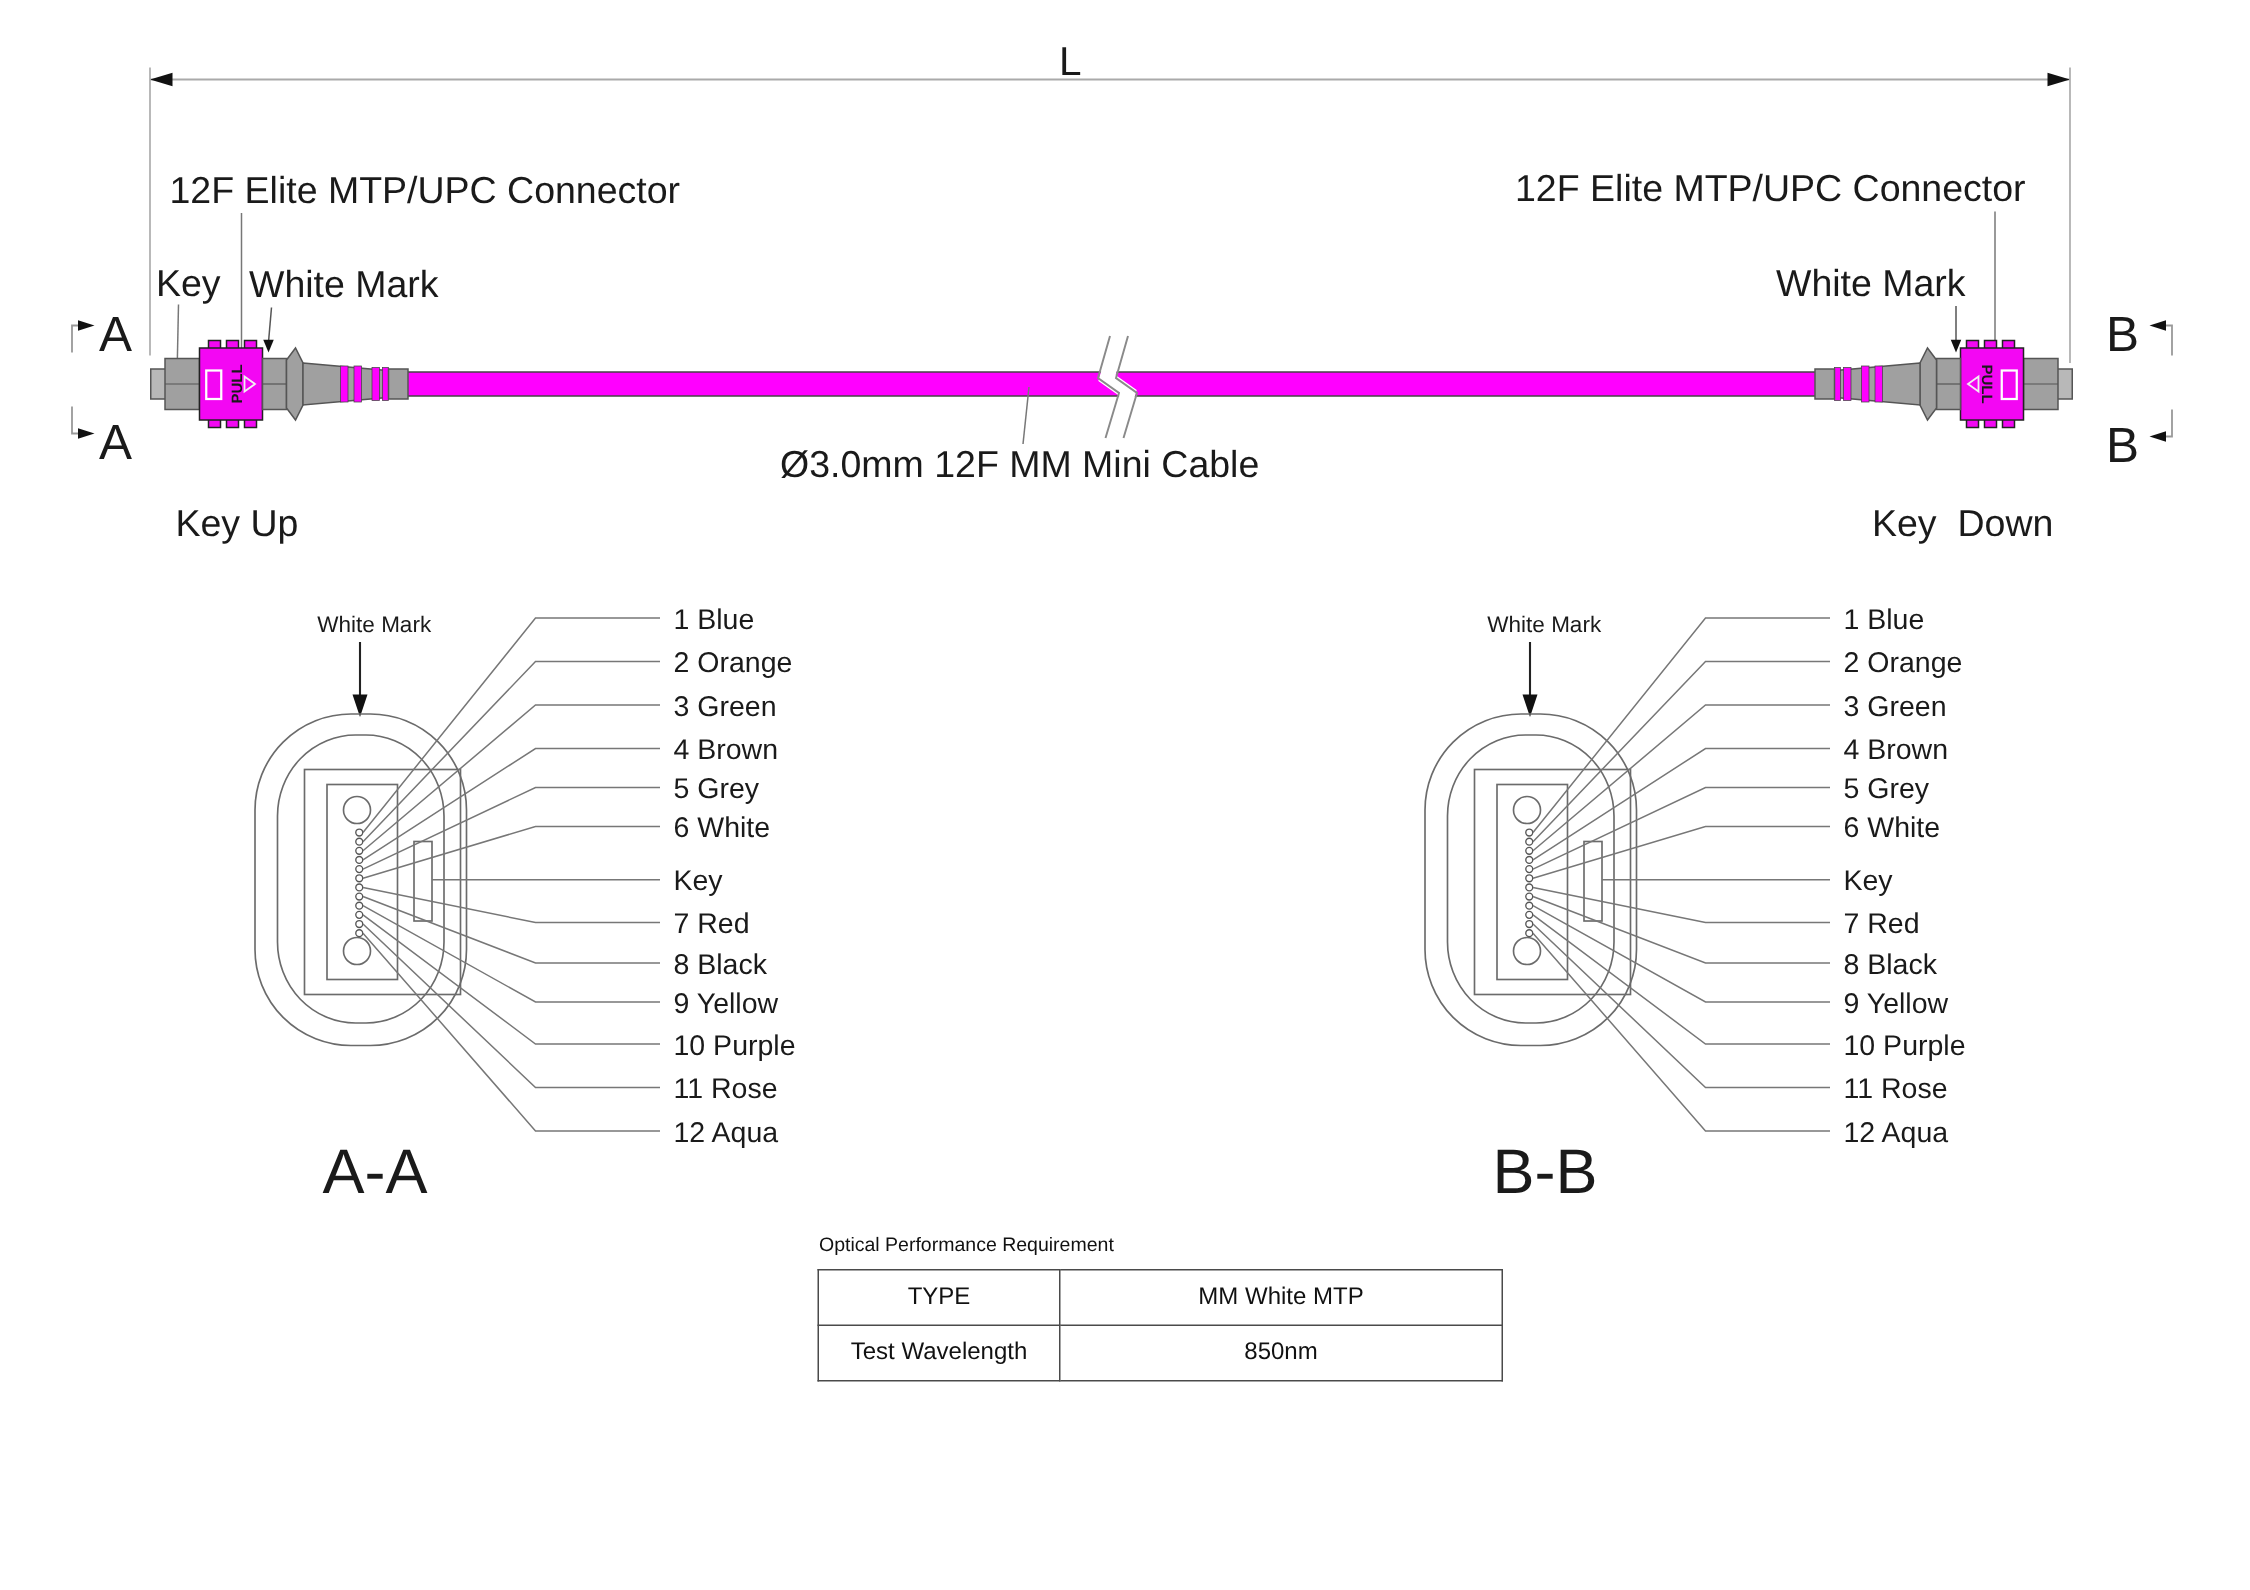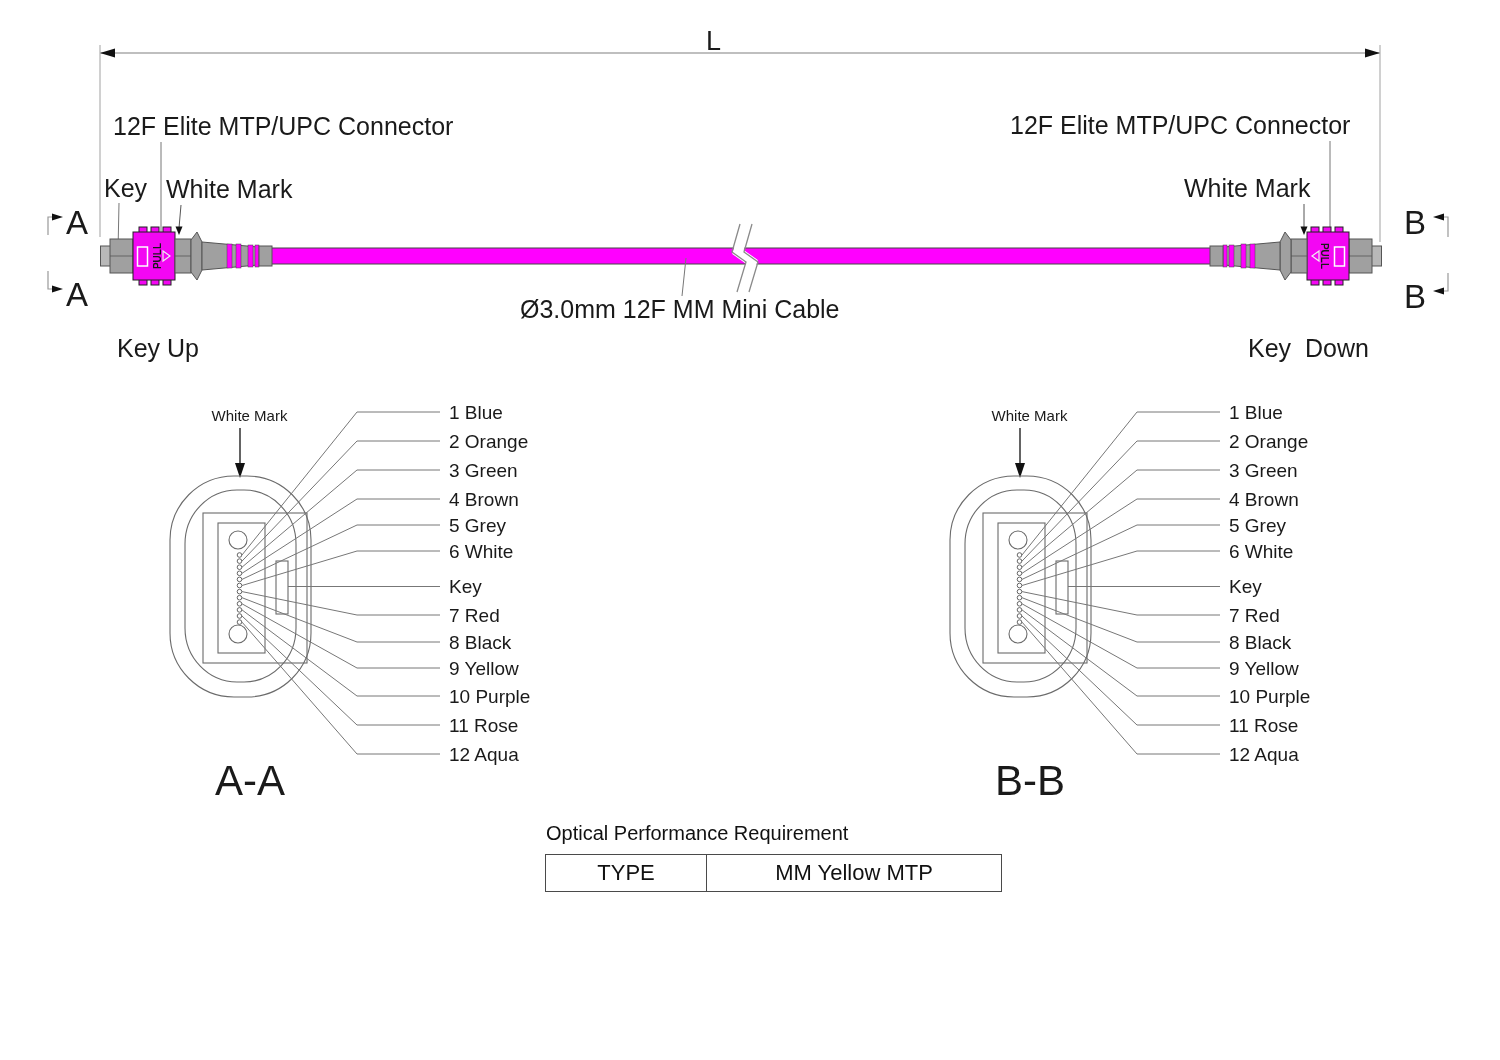--- a/index.html
+++ b/index.html
@@ -1,24 +1,24 @@
 <!DOCTYPE html>
 <html><head>
 <meta charset="utf-8">
 <style>
   html,body{margin:0;padding:0;background:#ffffff;}
   #page{position:relative;width:1500px;height:1060px;background:#ffffff;overflow:hidden;
         font-family:"Liberation Sans","DejaVu Sans",sans-serif;color:#1a1a1a;}
   .abs{position:absolute;}
   svg text{font-family:"Liberation Sans","DejaVu Sans",sans-serif;fill:#1a1a1a;}
   #perf{left:545px;top:822px;width:460px;}
-  #perf .tbl-title{font-size:20px;color:#111;margin:0 0 9px 1px;}
+  #perf .tbl-title{font-size:13px;color:#111;margin:0 0 9px 1px;}
   #perf table{border-collapse:collapse;width:456px;table-layout:fixed;}
   #perf td{border:1px solid #4a4a4a;height:36px;text-align:center;vertical-align:middle;
-           font-size:22px;color:#111;padding:0;}
+           font-size:16px;color:#111;padding:0;}
   #perf td.c1{width:160px;}
   #perf td.c2{width:294px;}
 </style>
 </head>
 <body>
 
 <div id="page">
 
   <svg class="abs" style="left:0;top:0" width="1500" height="380" viewBox="0 0 1500 380">
 
@@ -187,21 +187,25 @@
 
     <text x="100" y="405" font-size="42" text-anchor="middle">A-A</text>
   </svg>
 
   <div id="perf" class="abs">
     <div class="tbl-title">Optical Performance Requirement</div>
     <table>
       <tbody>
         <tr>
           <td class="c1">TYPE</td>
-          <td class="c2">MM Yellow MTP</td>
+          <td class="c2">MM White MTP</td>
+        </tr>
+        <tr>
+          <td class="c1">Test Wavelength</td>
+          <td class="c2">850nm</td>
         </tr>
       </tbody>
     </table>
   </div>
 
 <svg class="abs" style="left: 930px; top: 390px;" width="420" height="430" viewBox="0 0 420 430">
 
     <text x="99.5" y="31" font-size="15" text-anchor="middle">White Mark</text>
     <g>
       <line x1="90" y1="38" x2="90" y2="76" stroke="#222" stroke-width="1.4"></line>

